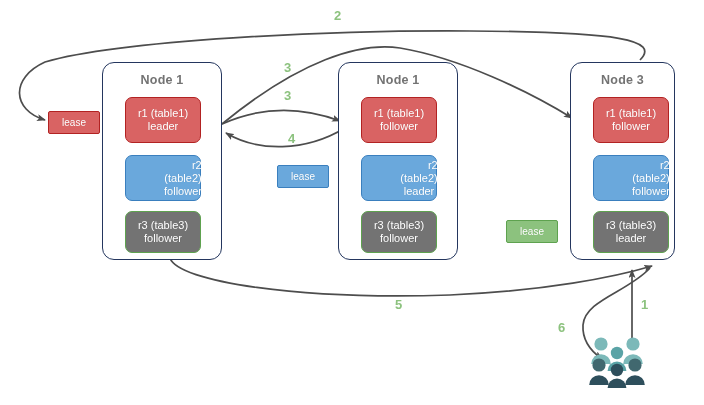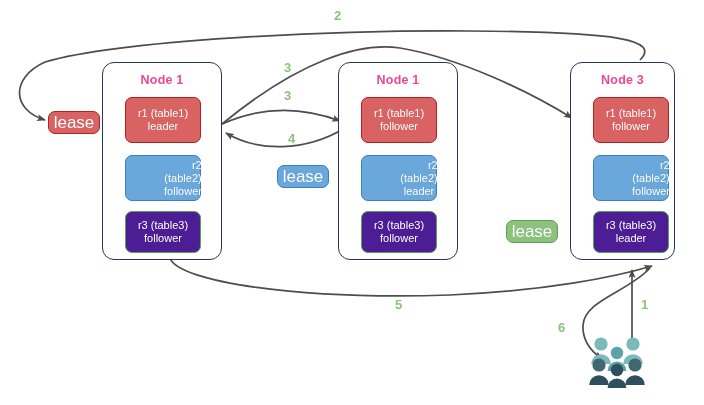--- a/index.html
+++ b/index.html
@@ -34,21 +34,21 @@
     z-index: 2;
   }
   .node-title {
     position: absolute;
     left: 0;
     right: 0;
     top: 10px;
     text-align: center;
     font-size: 12.5px;
     font-weight: bold;
-    color: #ec4899;
+    color: #737373;
     letter-spacing: 0.2px;
   }
   .replica {
     position: absolute;
     box-sizing: border-box;
     border-radius: 7px;
     display: flex;
     flex-direction: column;
     align-items: center;
     justify-content: center;
@@ -62,32 +62,32 @@
   .rep-red {
     background: #d96363;
     border: 1.4px solid #b22222;
   }
   .rep-blue {
     background: #6aa8dc;
     border: 1.4px solid #3a7fbe;
     padding-left: 40px;
   }
   .rep-green {
-    background: #4c1d95;
+    background: #737373;
     border: 1.4px solid #5ea24f;
   }
   .lease {
     position: absolute;
     box-sizing: border-box;
-    border-radius: 7px;
+    border-radius: 2px;
     display: flex;
     align-items: center;
     justify-content: center;
     color: #ffffff;
-    font-size: 17px;
+    font-size: 10px;
     z-index: 3;
     text-shadow: 0 0 1px rgba(0,0,0,0.12);
     text-align: right;
   }
   .lease-red {
     background: #d96363;
     border: 1.4px solid #b22222;
   }
   .lease-blue {
     background: #6aa8dc;

